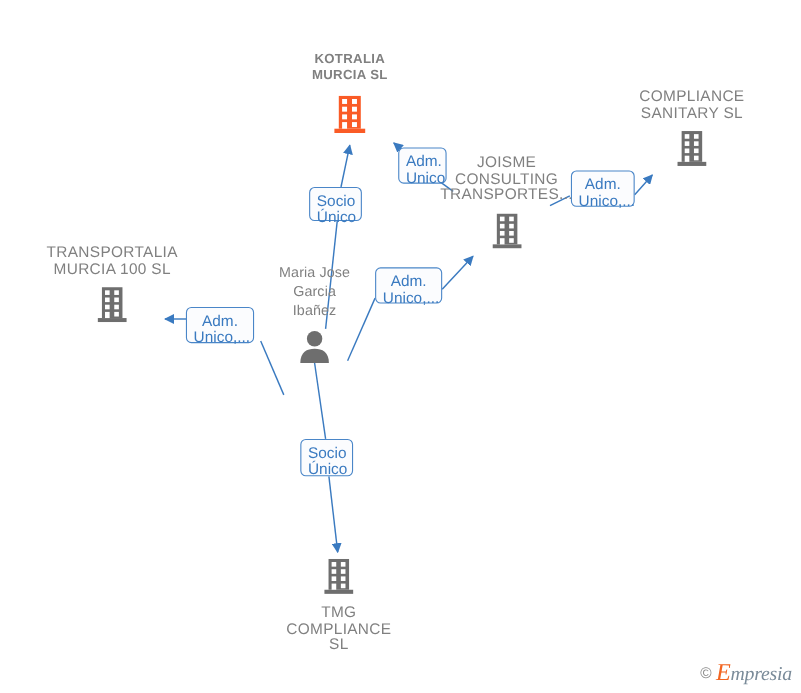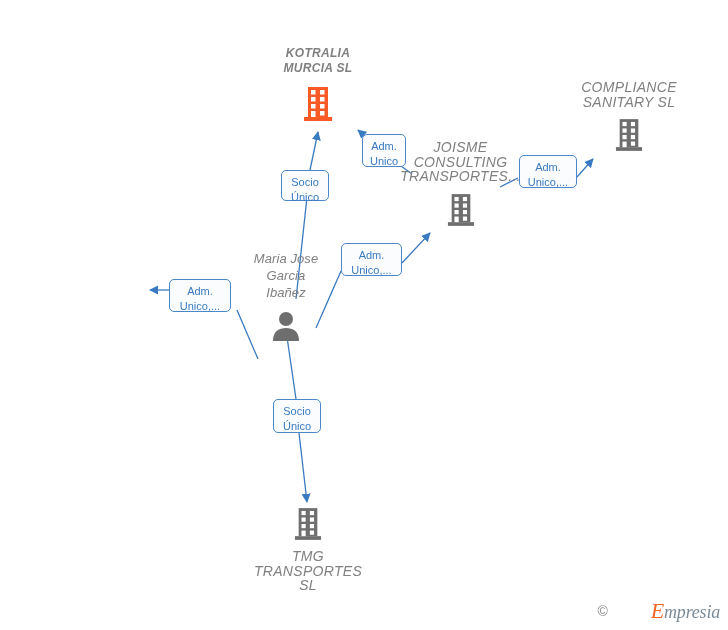--- a/index.html
+++ b/index.html
@@ -21,21 +21,20 @@
     position: absolute;
     left: 0;
     top: 0;
     width: 728px;
     height: 630px;
     pointer-events: none;
   }
   .node {
     position: absolute;
     text-align: center;
-    font-style: italic;
   }
   .node-label {
     color: #808080;
     font-size: 14px;
     line-height: 14.5px;
     letter-spacing: 0.3px;
     white-space: pre-line;
     text-align: center;
   }
   .node-label.bold {
@@ -51,21 +50,21 @@
     display: flex;
     justify-content: center;
     align-items: flex-start;
   }
   .edge-label {
     position: absolute;
     border: 1px solid #4a86c8;
     border-radius: 5px;
     background: #fbfcfe;
     color: #3a7ac0;
-    font-size: 11px;
+    font-size: 14px;
     line-height: 15px;
     text-align: center;
     padding: 4px 6px;
     white-space: pre-line;
     box-sizing: border-box;
   }
   .watermark {
     position: absolute;
     right: 8px;
     bottom: 6px;
@@ -77,21 +76,20 @@
   .wm-c {
     color: #8a8a8a;
     font-size: 14px;
   }
   .wm-text {
     font-family: "Liberation Serif", serif;
     font-style: italic;
     color: #7a8b99;
     font-size: 18px;
     letter-spacing: -0.2px;
-    margin-left: 39px;
   }
   .wm-text .e {
     color: #f26522;
     font-size: 22px;
   }
 </style>
 </head>
 <body>
 
 <div id="canvas">
@@ -185,22 +183,40 @@
         <rect x="8" y="10" width="4.5" height="4.5" fill="#ffffff"></rect>
         <rect x="17" y="10" width="4.5" height="4.5" fill="#ffffff"></rect>
         <rect x="8" y="17" width="4.5" height="4.5" fill="#ffffff"></rect>
         <rect x="17" y="17" width="4.5" height="4.5" fill="#ffffff"></rect>
         <rect x="8" y="24" width="4.5" height="6" fill="#ffffff"></rect>
         <rect x="17" y="24" width="4.5" height="4.5" fill="#ffffff"></rect>
       </svg>
     </div>
   </div>
 
-
-  <div class="node" style="left:226px; top:250px; width:120px;">
+  <div class="node" style="left:37px; top:222px; width:130px;">
+    <div class="node-label">TRANSPORTALIA
+MURCIA 100 SL</div>
+    <div class="icon-wrap" style="margin-top:10px;">
+      <svg width="28" height="32" viewBox="0 0 30 34">
+        <rect x="5" y="0" width="20" height="30" fill="#6E6E6E"></rect>
+        <rect x="1" y="30" width="28" height="4" fill="#6E6E6E"></rect>
+        <rect x="8" y="3" width="4.5" height="4.5" fill="#ffffff"></rect>
+        <rect x="17" y="3" width="4.5" height="4.5" fill="#ffffff"></rect>
+        <rect x="8" y="10" width="4.5" height="4.5" fill="#ffffff"></rect>
+        <rect x="17" y="10" width="4.5" height="4.5" fill="#ffffff"></rect>
+        <rect x="8" y="17" width="4.5" height="4.5" fill="#ffffff"></rect>
+        <rect x="17" y="17" width="4.5" height="4.5" fill="#ffffff"></rect>
+        <rect x="8" y="24" width="4.5" height="6" fill="#ffffff"></rect>
+        <rect x="17" y="24" width="4.5" height="4.5" fill="#ffffff"></rect>
+      </svg>
+    </div>
+  </div>
+
+  <div class="node" style="left:226px; top:239px; width:120px;">
     <div class="node-label person">Maria Jose
 Garcia
 Ibañez</div>
     <div class="icon-wrap" style="margin-top:10px;">
       <svg width="30" height="30" viewBox="0 0 30 30">
         <circle cx="15" cy="8" r="7" fill="#6E6E6E"></circle>
         <path d="M 2 30 C 2 20 8 17 15 17 C 22 17 28 20 28 30 Z" fill="#6E6E6E"></path>
       </svg>
     </div>
   </div>
@@ -214,21 +230,21 @@
         <rect x="17" y="3" width="4.5" height="4.5" fill="#ffffff"></rect>
         <rect x="8" y="10" width="4.5" height="4.5" fill="#ffffff"></rect>
         <rect x="17" y="10" width="4.5" height="4.5" fill="#ffffff"></rect>
         <rect x="8" y="17" width="4.5" height="4.5" fill="#ffffff"></rect>
         <rect x="17" y="17" width="4.5" height="4.5" fill="#ffffff"></rect>
         <rect x="8" y="24" width="4.5" height="6" fill="#ffffff"></rect>
         <rect x="17" y="24" width="4.5" height="4.5" fill="#ffffff"></rect>
       </svg>
     </div>
     <div class="node-label" style="margin-top:9px;">TMG
-TRANSPORTES
+COMPLIANCE
 SL</div>
   </div>
 
   <div class="edge-label" style="left:281px; top:170px; width:48px; height:31px;">Socio
 Único</div>
 
   <div class="edge-label" style="left:362px; top:134px; width:44px; height:33px;">Adm.
 Unico</div>
 
   <div class="edge-label" style="left:519px; top:155px; width:58px; height:33px;">Adm.

